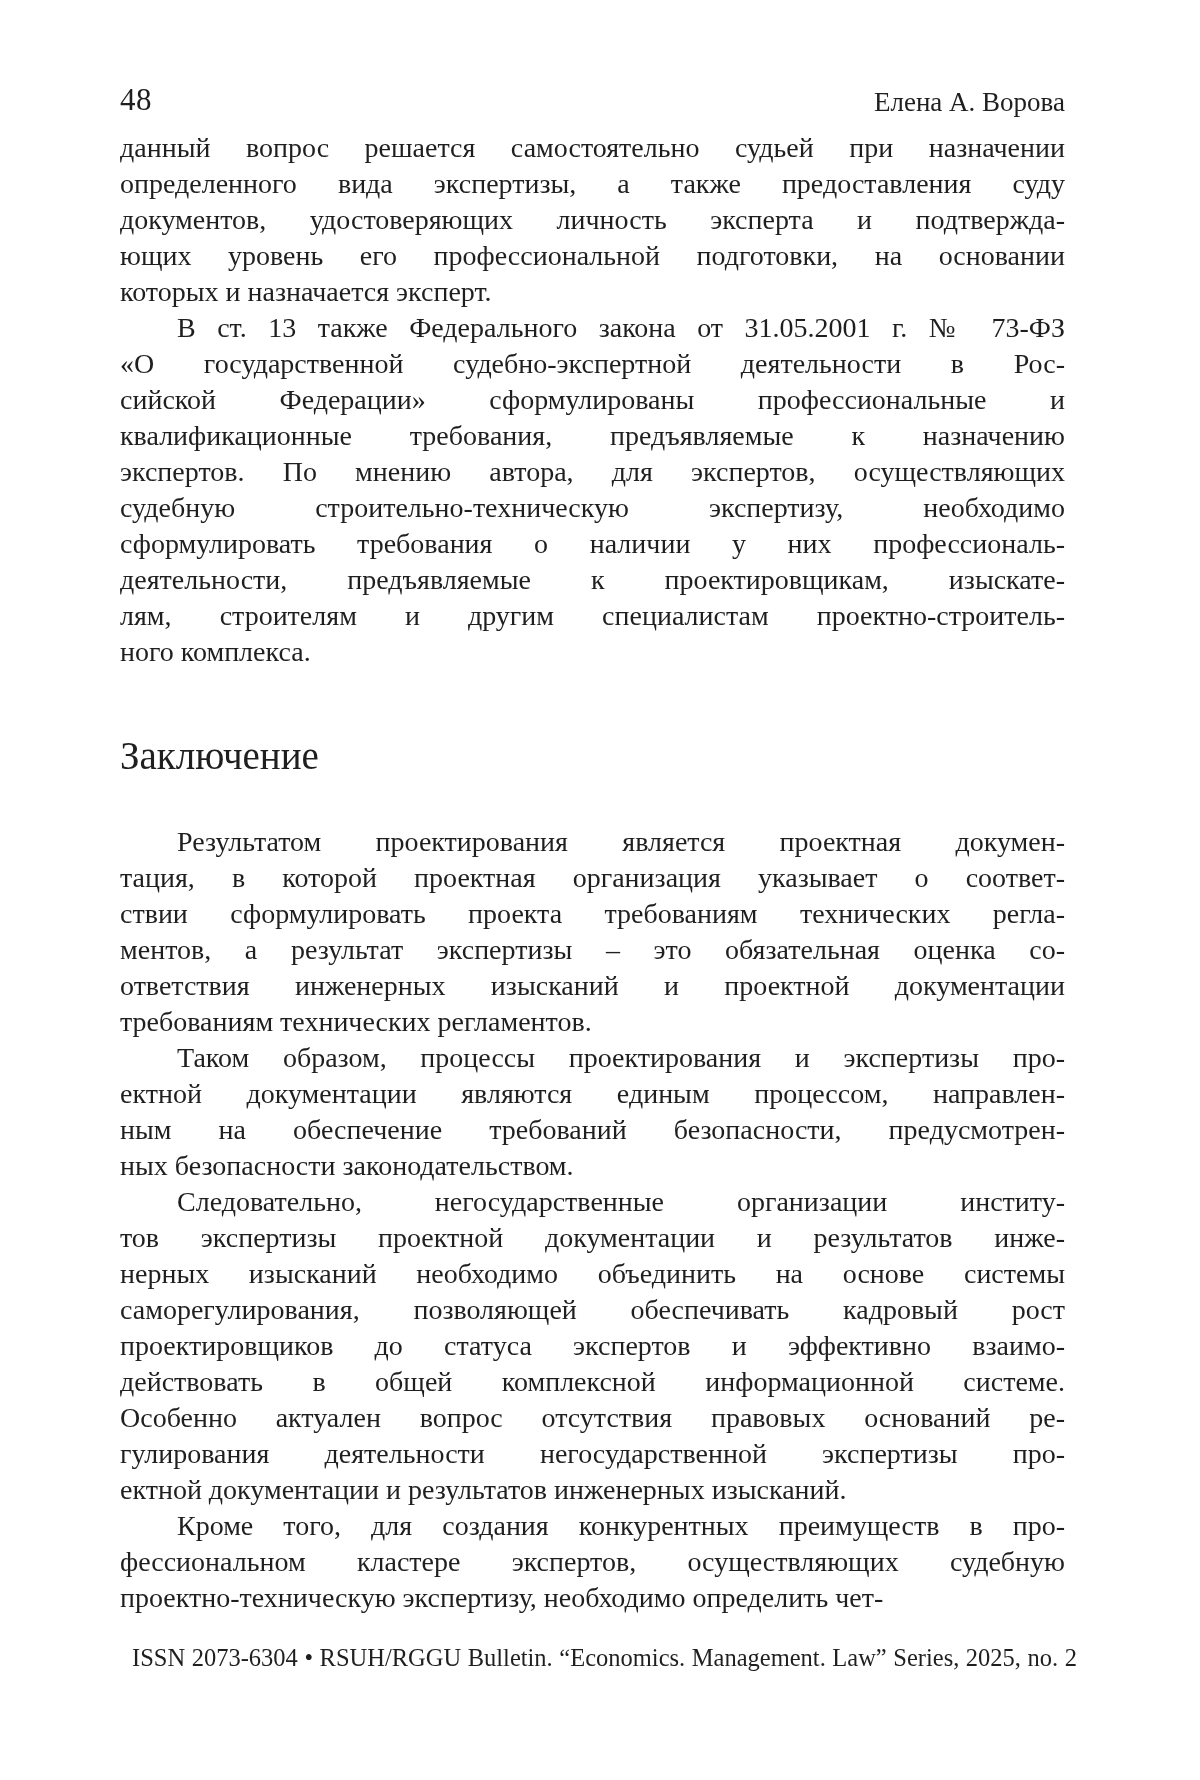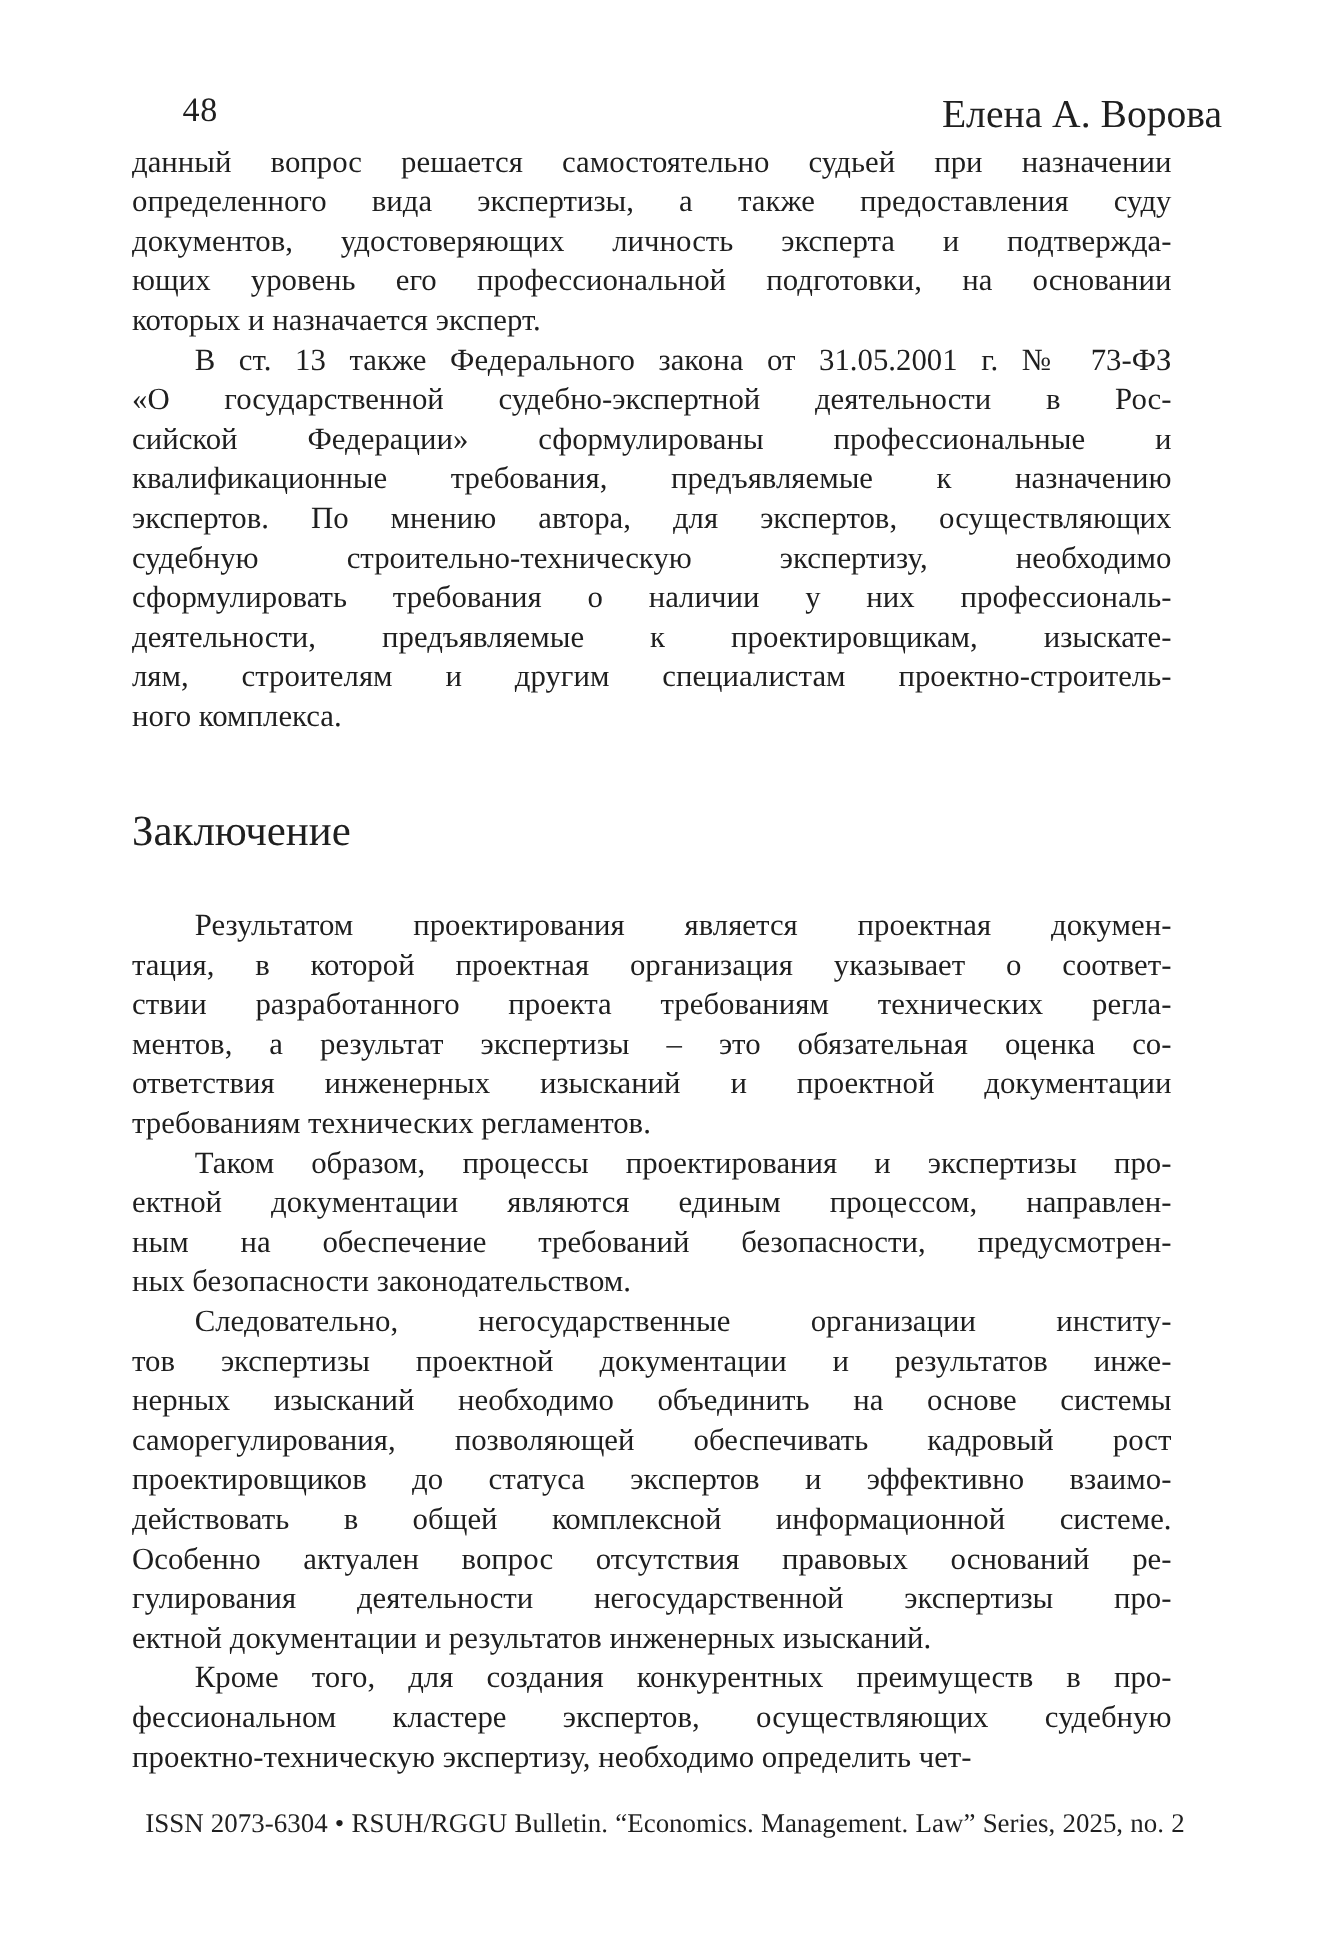--- a/index.html
+++ b/index.html
@@ -13,29 +13,28 @@
     overflow: hidden;
     margin: 0 auto;
   }
   .running-header {
     position: absolute;
     left: 120px;
     top: 82px;
     width: 945px;
     display: flex;
     justify-content: space-between;
-    align-items: flex-start;
-    margin-left: 46px;
+    align-items: flex-end;
   }
   .page-number {
     font-size: 31px;
     letter-spacing: 0.5px;
   }
   .running-author {
-    font-size: 36px;
+    font-size: 27px;
   }
   .article-body {
     position: absolute;
     left: 120px;
     top: 130px;
     width: 945px;
     font-size: 28px;
   }
   .paragraph { margin: 0; }
   .line {
@@ -94,21 +93,21 @@
         <div class="line">судебную строительно-техническую экспертизу, необходимо</div>
         <div class="line">сформулировать требования о наличии у них профессиональ-</div>
         <div class="line">деятельности, предъявляемые к проектировщикам, изыскате-</div>
         <div class="line">лям, строителям и другим специалистам проектно-строитель-</div>
         <div class="line last">ного комплекса.</div>
       </div>
       <div class="section-heading">Заключение</div>
       <div class="paragraph">
         <div class="line indent">Результатом проектирования является проектная докумен-</div>
         <div class="line">тация, в которой проектная организация указывает о соответ-</div>
-        <div class="line">ствии разработанного проекта требованиям технических регла-</div>
+        <div class="line">ствии сформулировать проекта требованиям технических регла-</div>
         <div class="line">ментов, а результат экспертизы – это обязательная оценка со-</div>
         <div class="line">ответствия инженерных изысканий и проектной документации</div>
         <div class="line last">требованиям технических регламентов.</div>
       </div>
       <div class="paragraph">
         <div class="line indent">Таком образом, процессы проектирования и экспертизы про-</div>
         <div class="line">ектной документации являются единым процессом, направлен-</div>
         <div class="line">ным на обеспечение требований безопасности, предусмотрен-</div>
         <div class="line last">ных безопасности законодательством.</div>
       </div>

